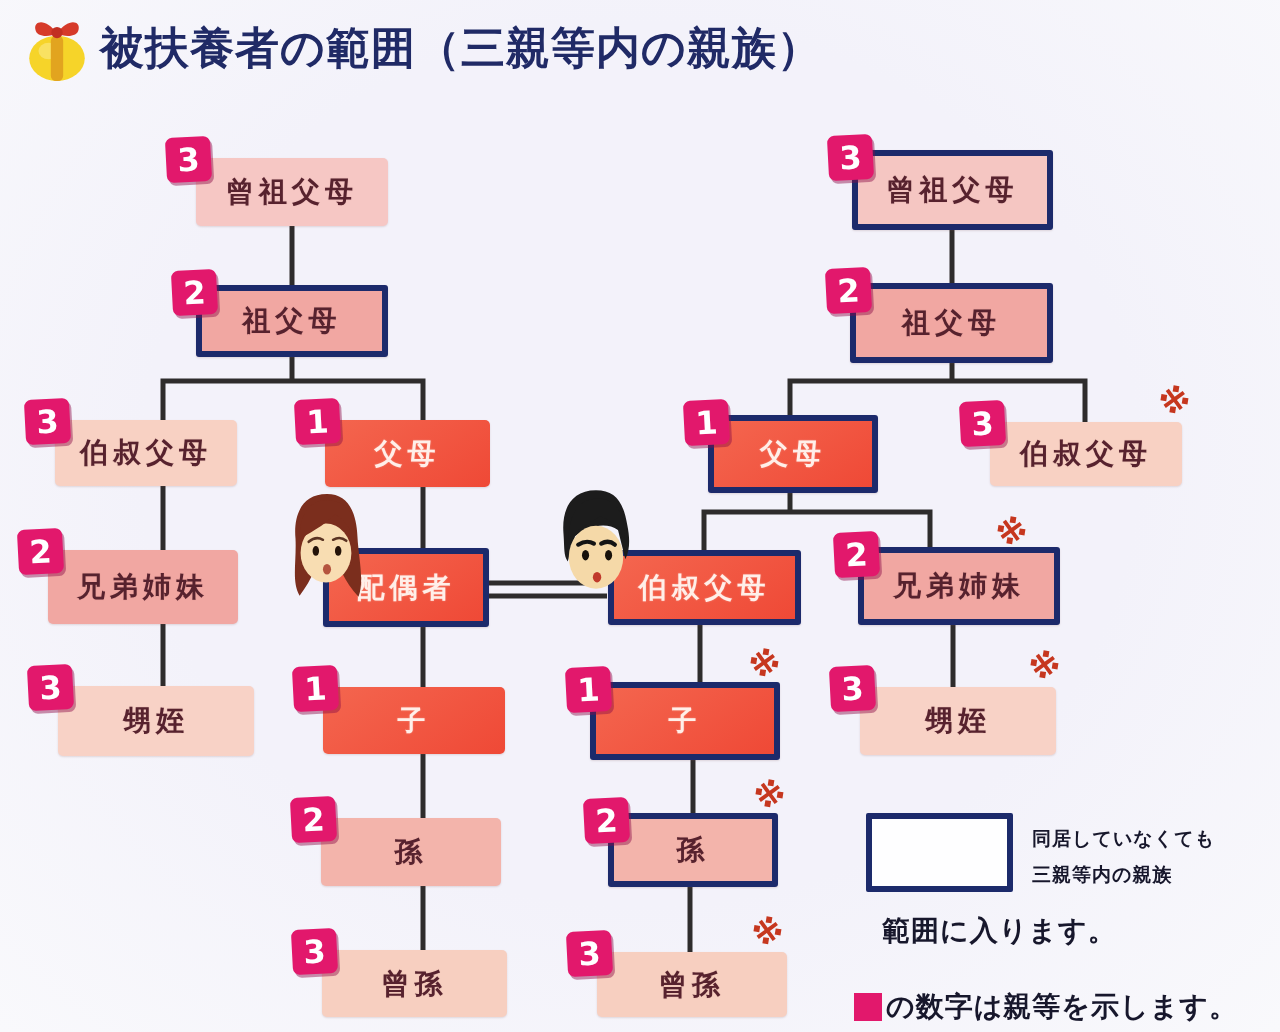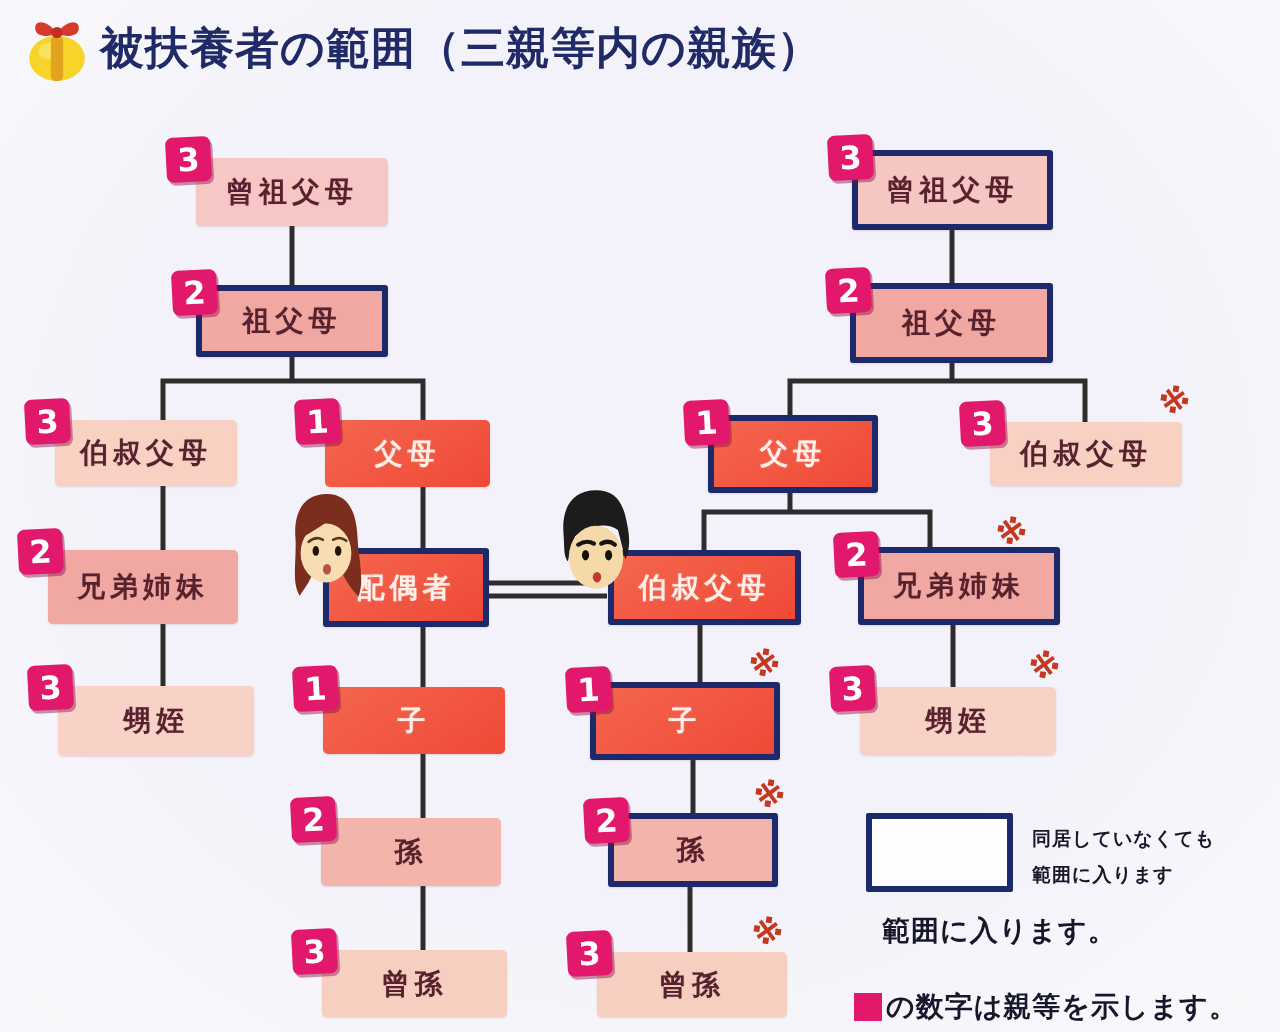--- a/index.html
+++ b/index.html
@@ -208,21 +208,21 @@
     <path d="M23 56 Q31 51 38 55" stroke="#141414" stroke-width="4" fill="none" stroke-linecap="round"></path>
     <path d="M45 55 Q52 51 58 56" stroke="#141414" stroke-width="4" fill="none" stroke-linecap="round"></path>
     <ellipse cx="30" cy="66" rx="3.4" ry="5" fill="#17110b"></ellipse>
     <ellipse cx="52" cy="66" rx="3.4" ry="5" fill="#17110b"></ellipse>
     <ellipse cx="41" cy="87" rx="4" ry="5" fill="#c0392b"></ellipse>
   </svg>
 
   <div class="legend-sample"></div>
   <div class="legend-text">
     <div>同居していなくても</div>
-    <div>範囲に入ります</div>
+    <div>三親等内の親族</div>
   </div>
 
   <div class="note-1">
     <div class="second-line">範囲に入ります。</div>
   </div>
 
   <div class="note-2">
     <span class="degree-swatch" style="background:#e2186c;"></span>
     <span>の数字は親等を示します。</span>
   </div>

